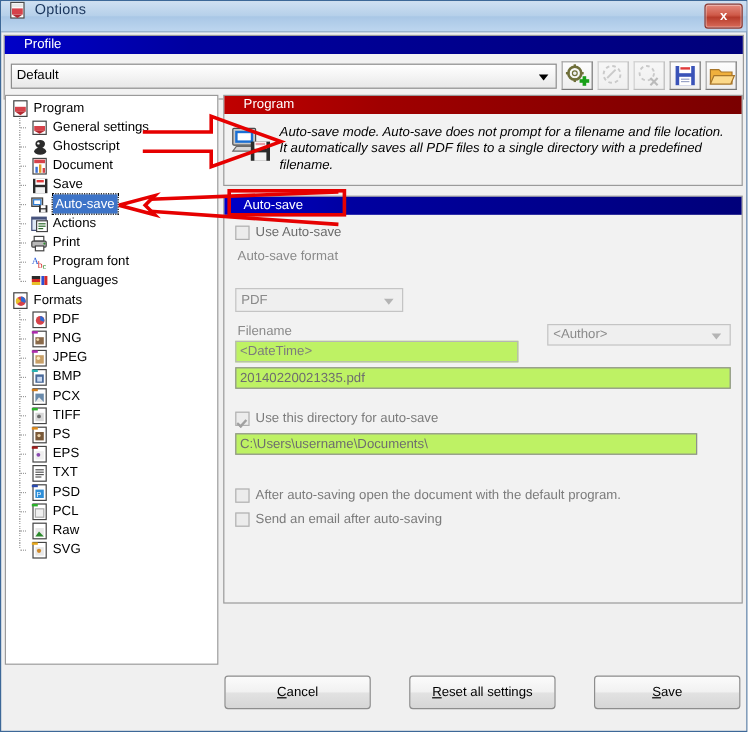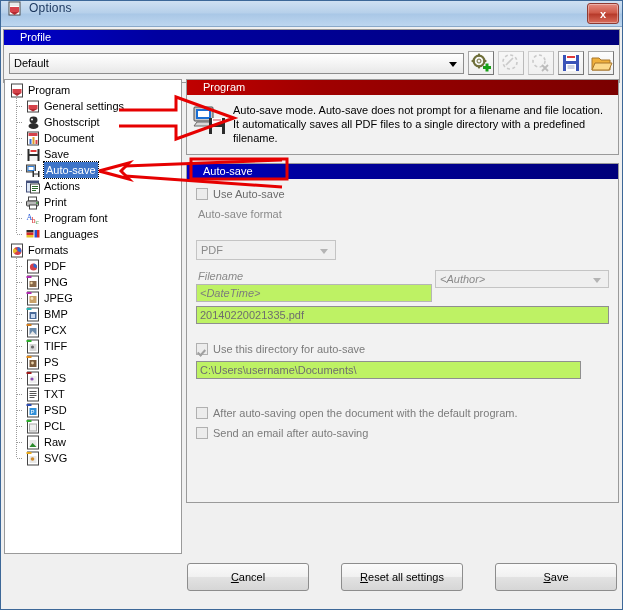--- a/index.html
+++ b/index.html
@@ -159,21 +159,21 @@
   
   #prog-group {
     border: 1px solid #9a9a9a;
     background: #f2f2f2;
   }
   #prog-body {
     display: flex;
     padding: 8px 6px 9px 6px;
   }
   #prog-icon { width: 34px; height: 32px; flex: none; position: relative; margin-right: 6px; margin-top:2px;}
-  #prog-text { font-size: 11px; line-height: 14px; }
+  #prog-text { font-size: 11px; line-height: 14px; font-style: italic; }
 
   
   #auto-group {
     margin-top: 8px;
     border: 1px solid #9a9a9a;
     background: #f2f2f2;
     height: 340px;
     box-sizing: border-box;
     position: relative;
   }
@@ -225,21 +225,21 @@
     border: 1px solid #b6b6b6;
     background: #bef264;
     color: #7c7c7c;
     font-size: 11px;
     padding-left: 3px;
     line-height: 16px;
     overflow: hidden; white-space: nowrap;
   }
   .txt-dis.strong { border-color:#8f8f8f; color:#6e6e6e;}
 
-  .two-col { display: flex; gap: 3px; font-style: italic; }
+  .two-col { display: flex; gap: 24px; }
   .col-a { width: 236px; }
   .col-b { flex: 1; }
 
   .dir-row { display: flex; align-items: center; gap: 6px; }
   .dots-btn {
     width: 22px; height: 19px;
     box-sizing: border-box;
     border: 1px solid #c6c6c6;
     background: #f0f0f0;
     color: #a8a8a8;

